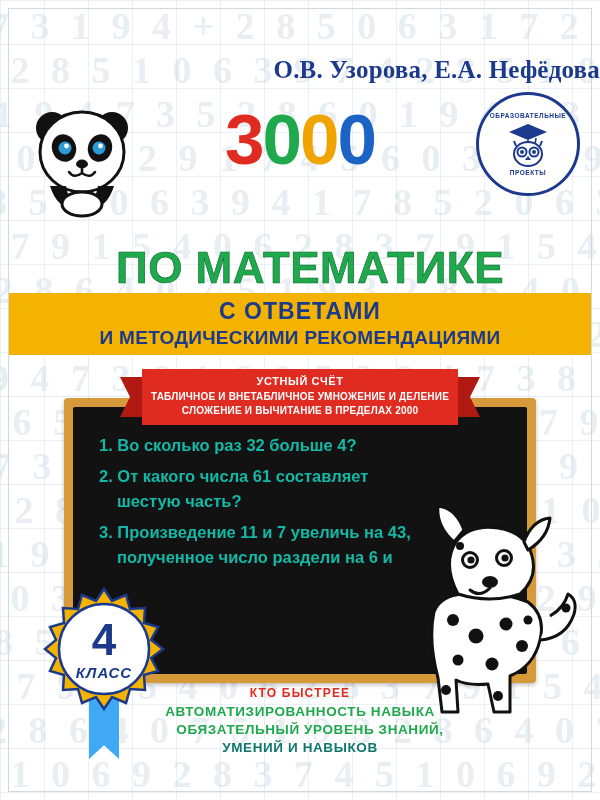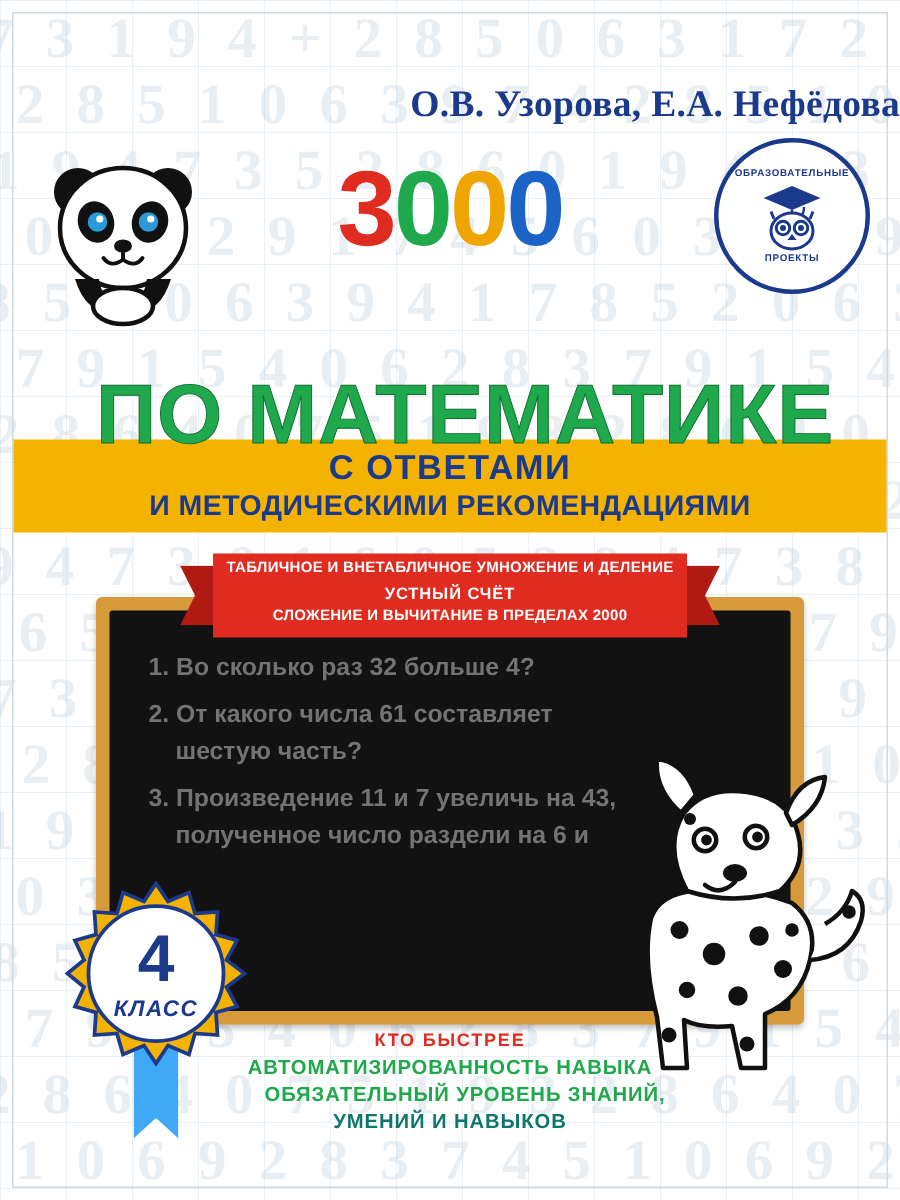--- a/index.html
+++ b/index.html
@@ -96,21 +96,21 @@
   .line2 {
     position: absolute; top: 193px; left: 120px; width: 400px;
     text-align: center; z-index: 7;
     font-weight: bold; font-size: 46px; color: #e02b20;
     letter-spacing: 0.5px;
     -webkit-text-stroke: 0.6px #8d1209;
   }
   .line3 {
     position: absolute; top: 243px; left: 60px; width: 500px;
     text-align: center; z-index: 7;
-    font-weight: bold; font-size: 56px; color: #1fa84c;
+    font-weight: bold; font-size: 44px; color: #1fa84c;
     letter-spacing: 0.5px;
     -webkit-text-stroke: 0.6px #0d6b2d;
   }
 
   
   .yellow-band {
     position: absolute; left: 9px; top: 293px; width: 582px; height: 62px;
     background: #f5b301;
     z-index: 5;
   }
@@ -157,21 +157,21 @@
     padding: 9px;
   }
   .board {
     width: 100%; height: 100%;
     background: #121212;
     border-radius: 2px;
     padding: 26px 20px 16px 26px;
   }
   .board ol { list-style: none; }
   .board li {
-    color: #737373; font-weight: bold; font-size: 16.5px;
+    color: #14b8a6; font-weight: bold; font-size: 16.5px;
     line-height: 1.52; margin-bottom: 6px;
   }
   .board li .cont { display: block; padding-left: 18px; }
 
   
   .rosette {
     position: absolute; left: 42px; top: 587px; width: 124px; height: 124px;
     z-index: 12;
   }
   .rosette .r-txt {
@@ -271,22 +271,22 @@
   <div class="line3">ПО МАТЕМАТИКЕ</div>
 
   <div class="yellow-band"></div>
   <div class="band-l1">С ОТВЕТАМИ</div>
   <div class="band-l2">И МЕТОДИЧЕСКИМИ РЕКОМЕНДАЦИЯМИ</div>
 
   <div class="ribbon">
     <div class="tail-l"></div>
     <div class="tail-r"></div>
     <div class="body"></div>
+    <div class="rl r1">УСТНЫЙ СЧЁТ</div>
     <div class="rl r2">ТАБЛИЧНОЕ И ВНЕТАБЛИЧНОЕ УМНОЖЕНИЕ И ДЕЛЕНИЕ</div>
-    <div class="rl r1">УСТНЫЙ СЧЁТ</div>
     <div class="rl r3">СЛОЖЕНИЕ И ВЫЧИТАНИЕ В ПРЕДЕЛАХ 2000</div>
   </div>
 
   <div class="board-frame">
     <div class="board">
       <ol>
         <li>
           <span>1.</span>
           <span>Во сколько раз 32 больше 4?</span>
         </li>

